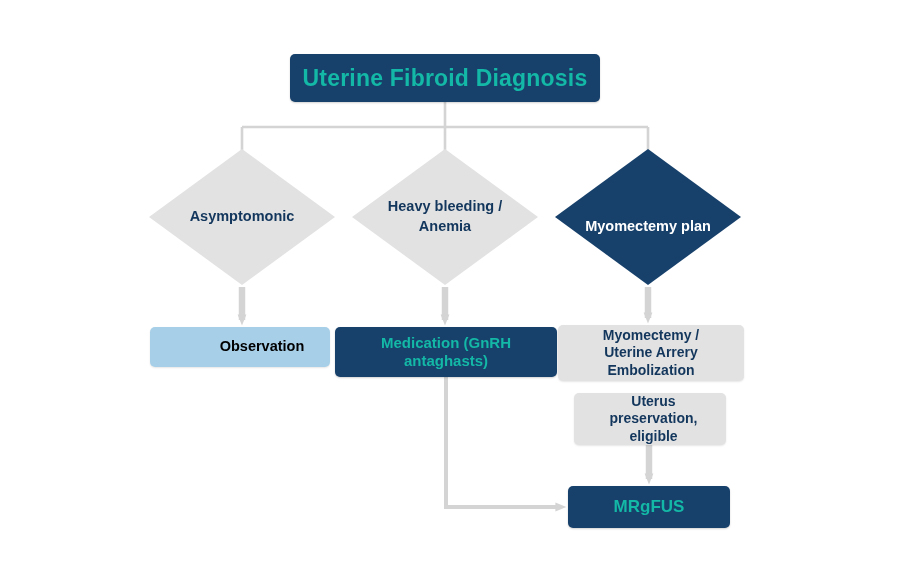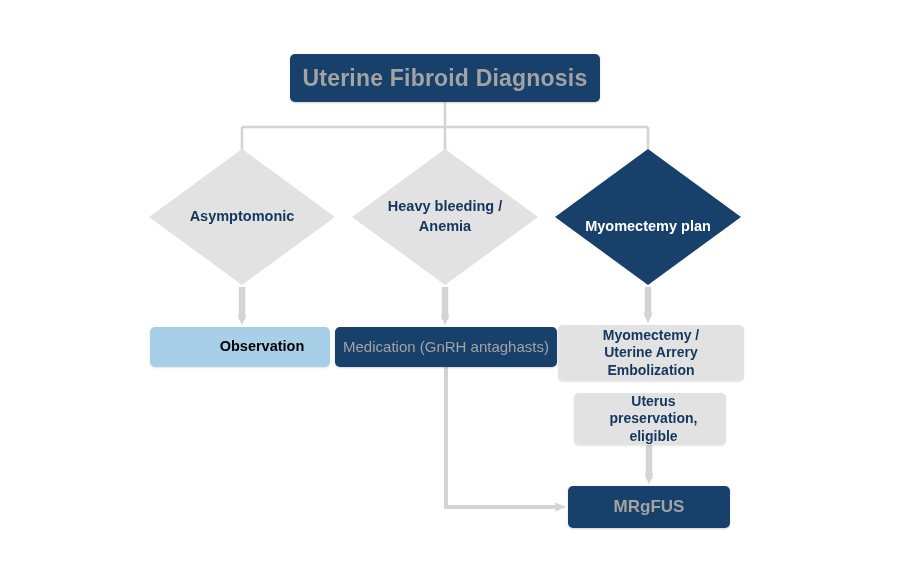--- a/index.html
+++ b/index.html
@@ -44,21 +44,21 @@
   }
   .box .label {
     display: block;
     width: 100%;
     padding: 0 8px;
     box-sizing: border-box;
   }
 
   .box-navy {
     background: #17406b;
-    color: #a3a3a3;
+    color: #14b8a6;
     box-shadow: 0 1px 2px rgba(0,0,0,0.18);
   }
   .box-lightblue {
     background: #a8cfe8;
     color: #000000;
     box-shadow: 0 1px 2px rgba(0,0,0,0.10);
     padding-left: 44px;
   }
   .box-gray {
     background: #e2e2e2;
@@ -113,23 +113,23 @@
     top: 327px;
     width: 180px;
     height: 40px;
     font-size: 14.5px;
     font-weight: bold;
   }
   #node-medication {
     left: 335px;
     top: 327px;
     width: 222px;
-    height: 40px;
+    height: 50px;
     font-size: 15px;
-    font-weight: normal;
+    font-weight: bold;
   }
   #node-myomectomy {
     left: 558px;
     top: 325px;
     width: 186px;
     height: 56px;
     font-size: 14px;
     font-weight: bold;
   }
   #node-preservation {

